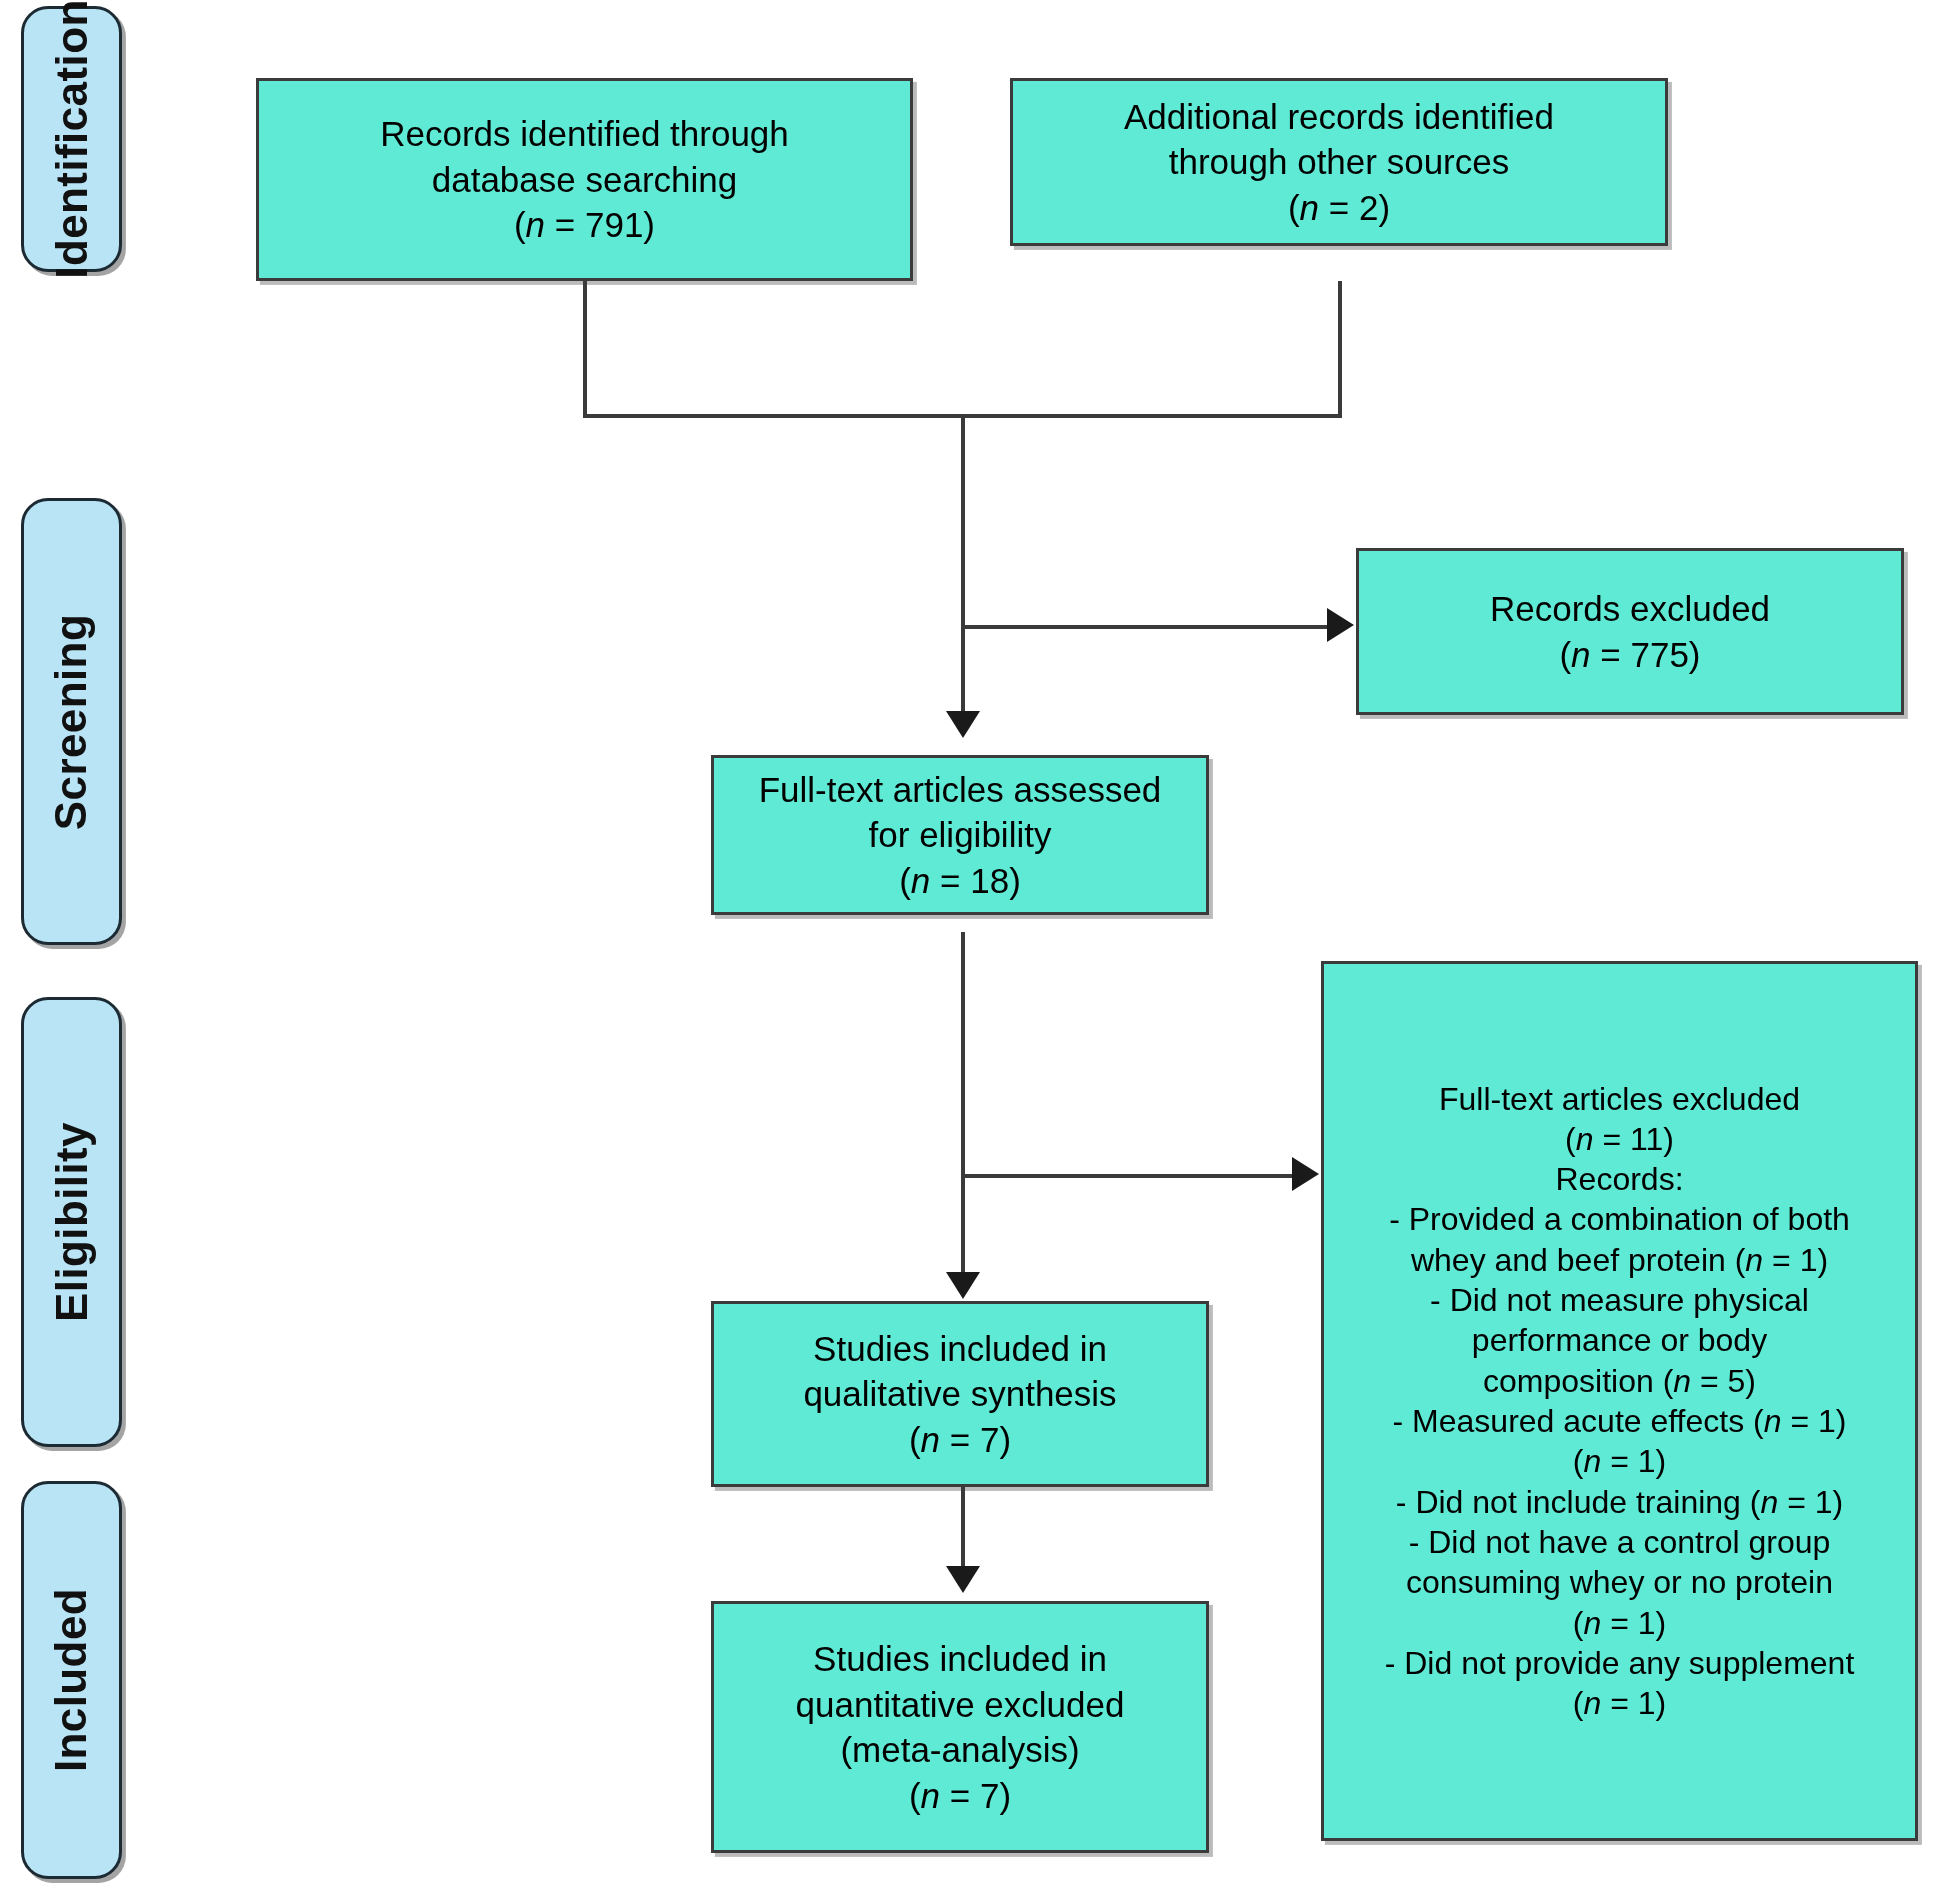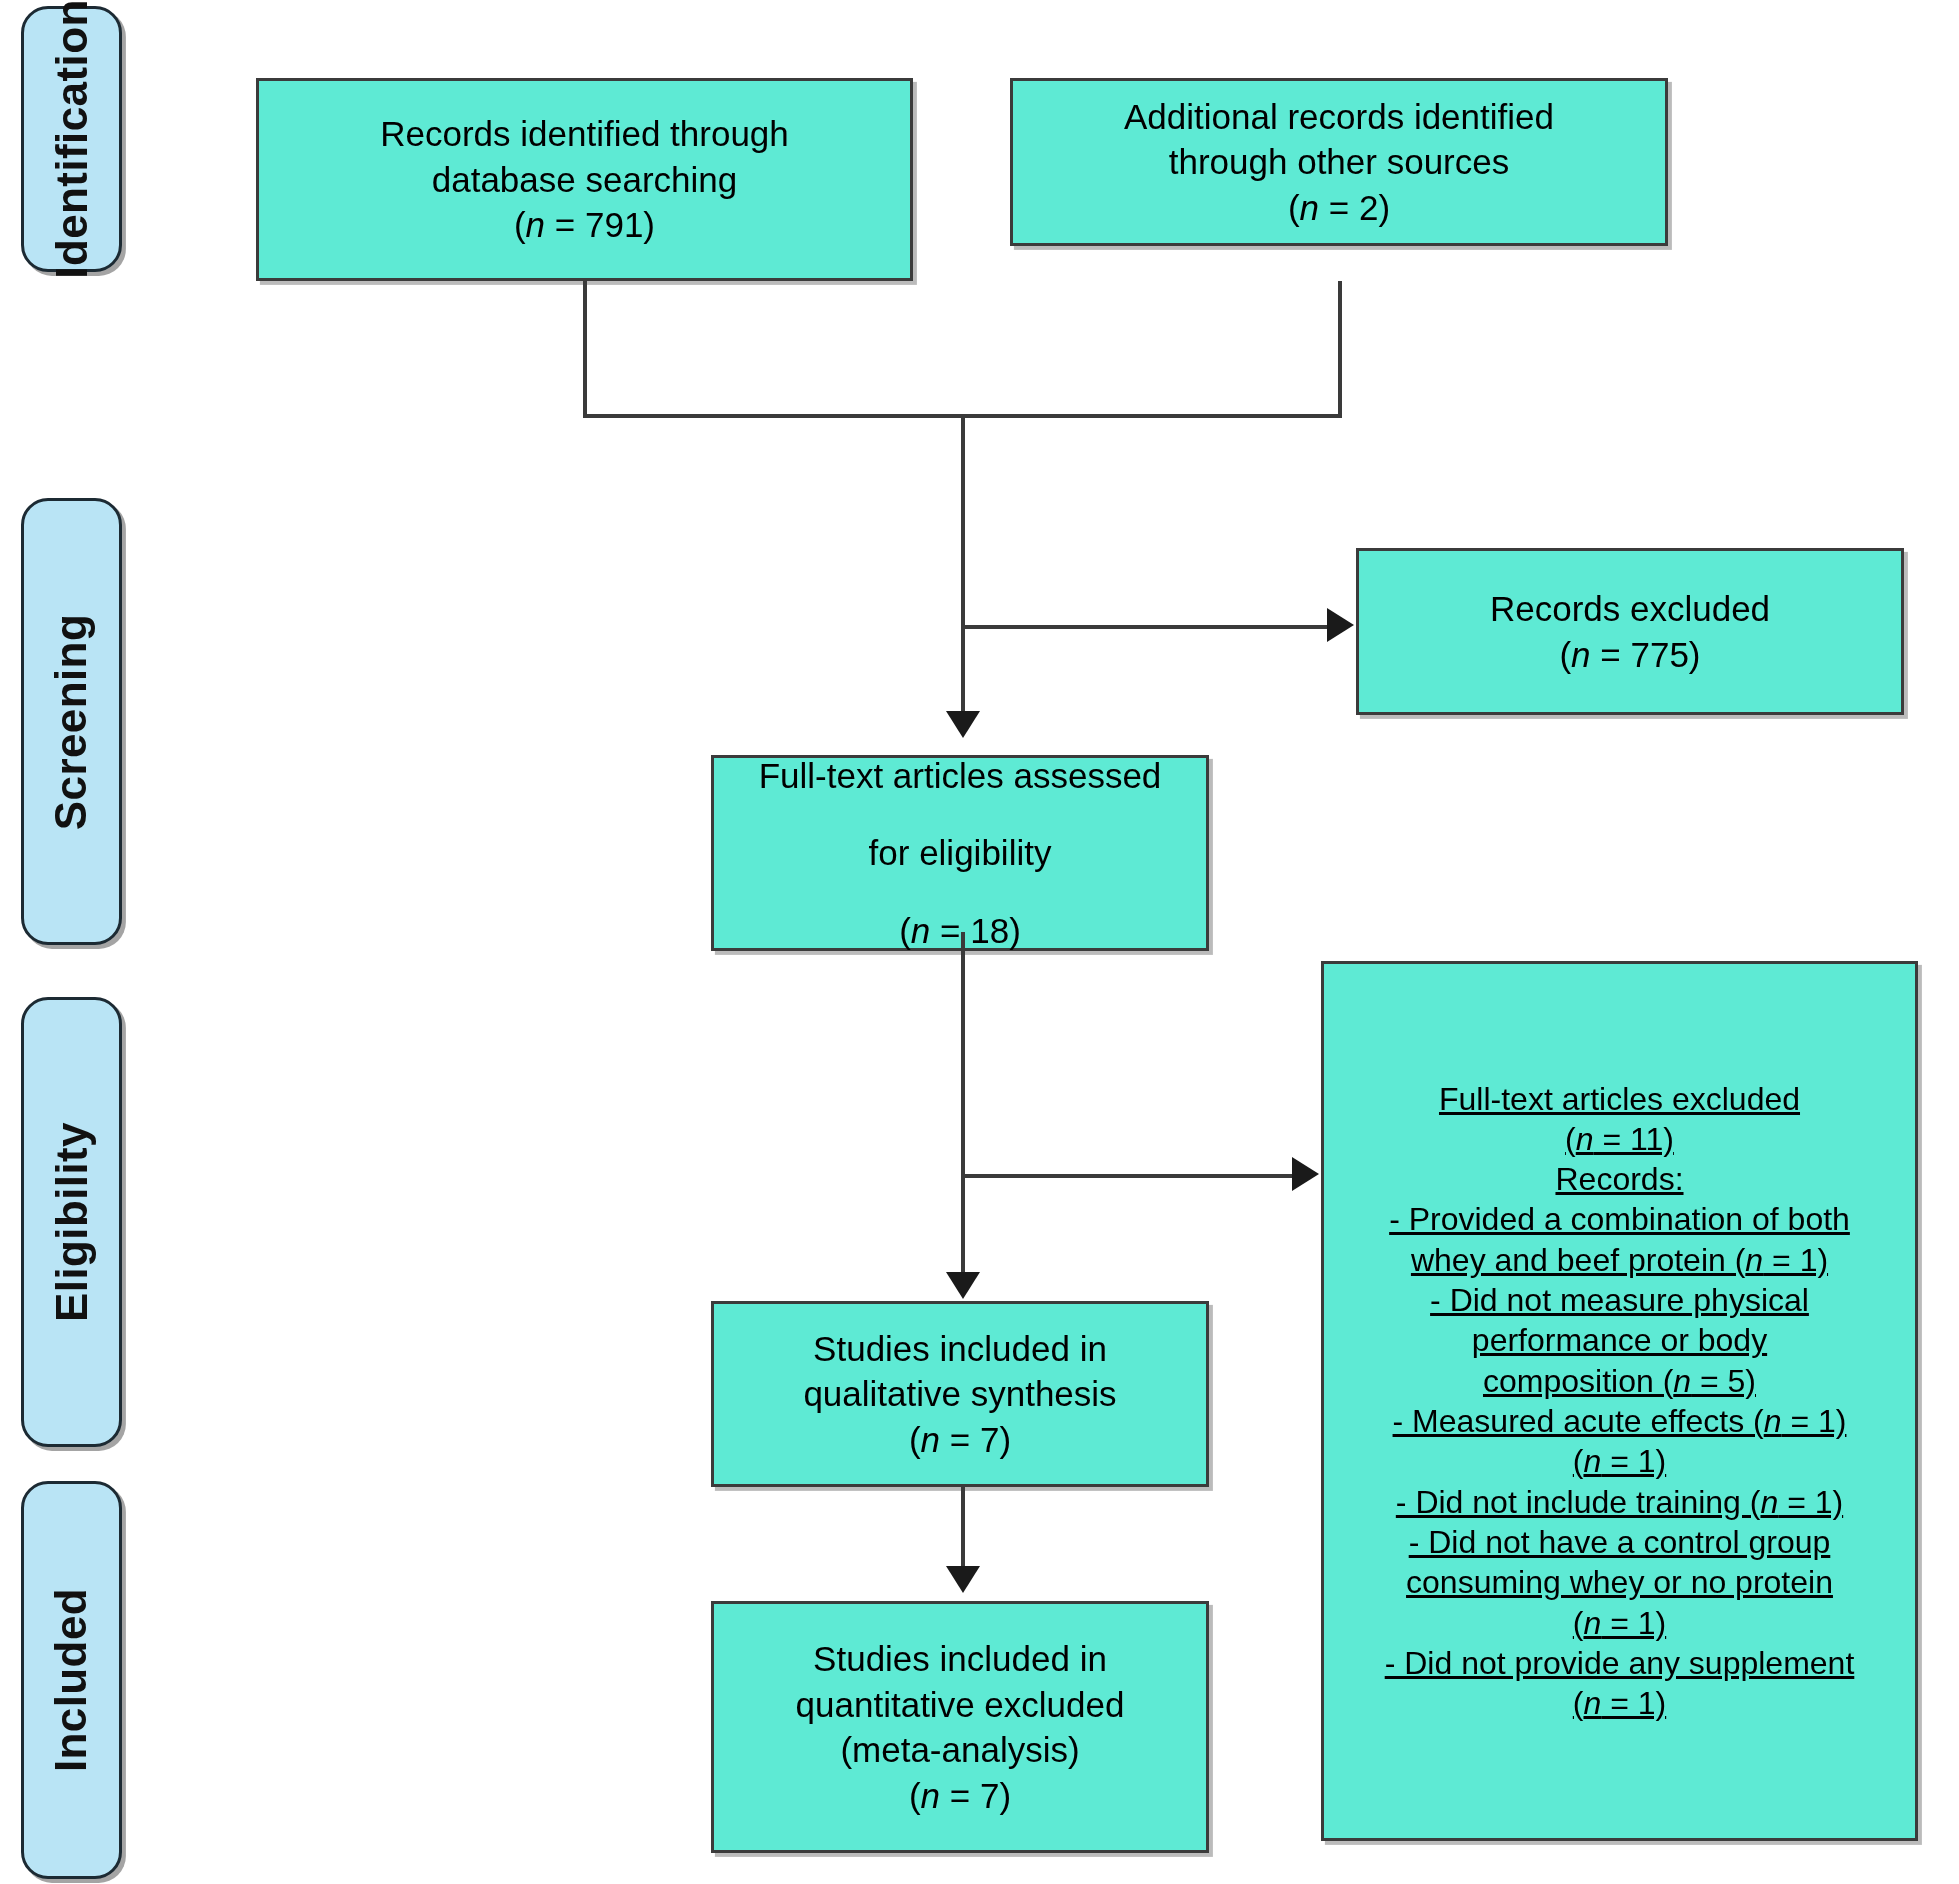--- a/index.html
+++ b/index.html
@@ -55,21 +55,20 @@
     padding: 7.9px 11px;
   }
   .flow-box .line {
     font-size: 35px;
     line-height: 1.30;
     white-space: pre-wrap;
   }
   .flow-box.dense .line {
     font-size: 32px;
     line-height: 1.26;
-    text-decoration: underline;
   }
   .flow-box .line i {
     font-style: italic;
   }
 
   
   .conn {
     position: absolute;
     background: #3a3a3a;
   }
@@ -136,21 +135,21 @@
   <div class="arrow-down" style="left:946px; top:711px;"></div>
 
   <div class="conn h" style="left:961px; top:625px; width:369px;"></div>
   <div class="arrow-right" style="left:1327px; top:608px;"></div>
 
   <div class="flow-box" style="left:1356px; top:548px; width:548px; height:167px;">
     <div class="line">Records excluded</div>
     <div class="line">(<i>n</i> = 775)</div>
   </div>
 
-  <div class="flow-box" style="left:711px; top:755px; width:498px; height:196px;gap:32px;">
+  <div class="flow-box" style="left:711px; top:755px; width:498px; height:160px;">
     <div class="line">Full-text articles assessed</div>
     <div class="line">for eligibility</div>
     <div class="line">(<i>n</i> = 18)</div>
   </div>
 
   <div class="conn v" style="left:961px; top:932px; height:357px;"></div>
   <div class="arrow-down" style="left:946px; top:1272px;"></div>
 
   <div class="conn h" style="left:961px; top:1174px; width:334px;"></div>
   <div class="arrow-right" style="left:1292px; top:1157px;"></div>

